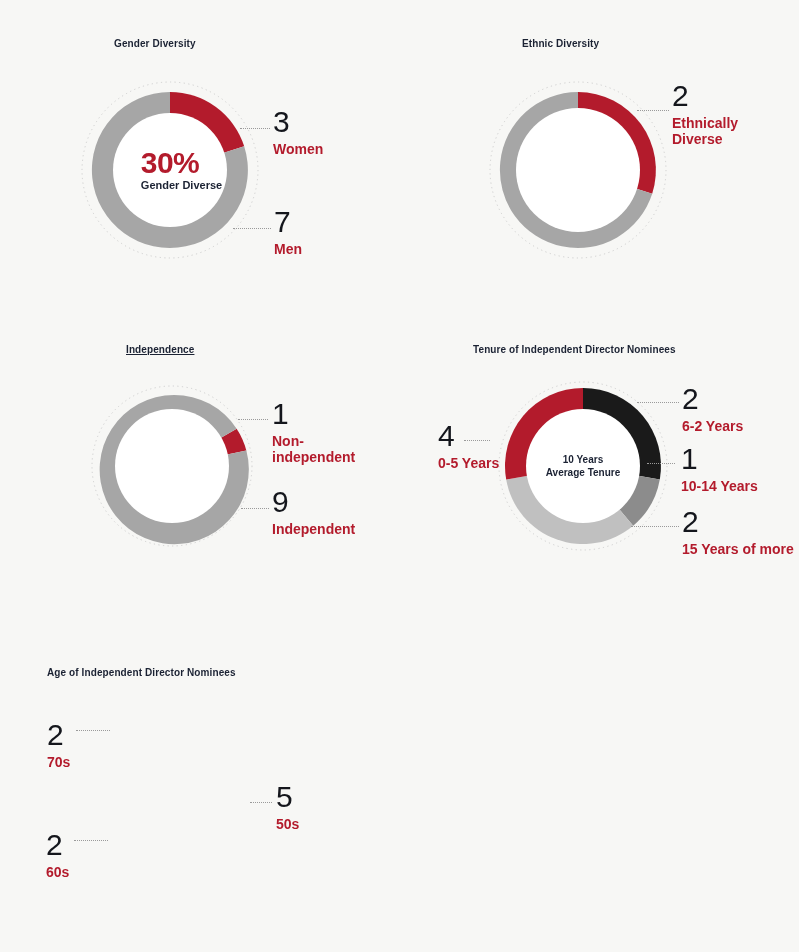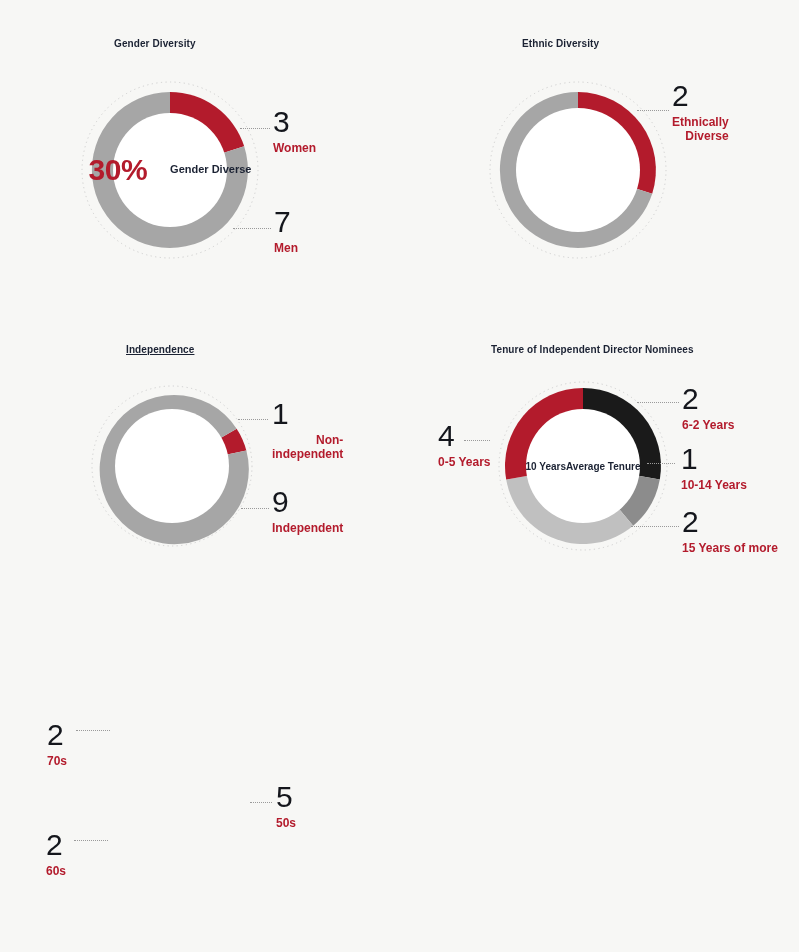--- a/index.html
+++ b/index.html
@@ -31,21 +31,21 @@
     display: block;
     overflow: visible;
   }
   .center-text {
     position: absolute;
     left: 0;
     top: 0;
     width: 100%;
     height: 100%;
     display: flex;
-    flex-direction: row;
+    flex-direction: column;
     align-items: center;
     justify-content: center;
     pointer-events: none;
   }
   .center-pct {
     font-size: 30px;
     font-weight: bold;
     color: #b31b2c;
     line-height: 1.05;
     letter-spacing: -0.5px;
@@ -72,28 +72,27 @@
   }
   .callout .cnum {
     font-size: 30px;
     color: #14161c;
     line-height: 0.95;
     font-weight: normal;
     display: block;
     letter-spacing: 0.5px;
   }
   .callout .clab {
-    font-size: 12px;
+    font-size: 14px;
     font-weight: bold;
     color: #b31b2c;
     line-height: 1.2;
     display: block;
     margin-top: 4px;
     white-space: pre-line;
-    text-align: right;
   }
   .callout.right { text-align: left; }
   .callout.left  { text-align: left; }
   .leader {
     position: absolute;
     border-top: 1px dotted #9a9a9a;
     height: 0;
   }
 </style>
 </head>
@@ -171,21 +170,21 @@
   </div>
 
   <div class="leader" style="left:241px;top:178px;width:28px;"></div>
   <div class="callout right" style="left:272px;top:158px;">
     <span class="cnum">9</span>
     <span class="clab">Independent</span>
   </div>
 </div>
 
 <div class="panel" style="left:400px;top:330px;width:399px;height:280px;">
-  <div class="panel-title" style="position:absolute;left:73px;top:14px;margin-left:18px;">Tenure of Independent Director Nominees</div>
+  <div class="panel-title" style="position:absolute;left:73px;top:14px;">Tenure of Independent Director Nominees</div>
 
   <div class="donut-wrap" style="left:95px;top:48px;width:176px;height:176px;">
     <svg width="176" height="176" viewBox="0 0 176 176">
       <circle cx="88" cy="88" r="84" fill="none" stroke="#cfcfcf" stroke-width="1" stroke-dasharray="1.2 3.4"></circle>
 
       <path d="M 88 88 L 88 10 A 78 78 0 0 1 164.81 101.54 Z" fill="#1a1a1a"></path>
       <path d="M 88 88 L 164.81 101.54 A 78 78 0 0 1 138.14 147.74 Z" fill="#8c8c8c"></path>
       <path d="M 88 88 L 138.14 147.74 A 78 78 0 0 1 11.19 101.54 Z" fill="#c0c0c0"></path>
       <path d="M 88 88 L 11.19 101.54 A 78 78 0 0 1 88 10 Z" fill="#b31b2c"></path>
       <circle cx="88" cy="88" r="57" fill="#ffffff"></circle>
@@ -215,20 +214,21 @@
   </div>
 
   <div class="leader" style="left:64px;top:110px;width:26px;"></div>
   <div class="callout left" style="left:38px;top:92px;">
     <span class="cnum">4</span>
     <span class="clab">0-5 Years</span>
   </div>
 </div>
 
 <div class="panel" style="left:0;top:650px;width:399px;height:302px;">
+  <div class="panel-title" style="position:absolute;left:47px;top:17px;">Age of Independent Director Nominees</div>
 
 
   <div class="leader" style="left:76px;top:80px;width:34px;"></div>
   <div class="callout left" style="left:47px;top:721px;position:fixed;"></div>
   <div class="callout left" style="left:47px;top:71px;">
     <span class="cnum">2</span>
     <span class="clab">70s</span>
   </div>
 
   <div class="leader" style="left:74px;top:190px;width:34px;"></div>

